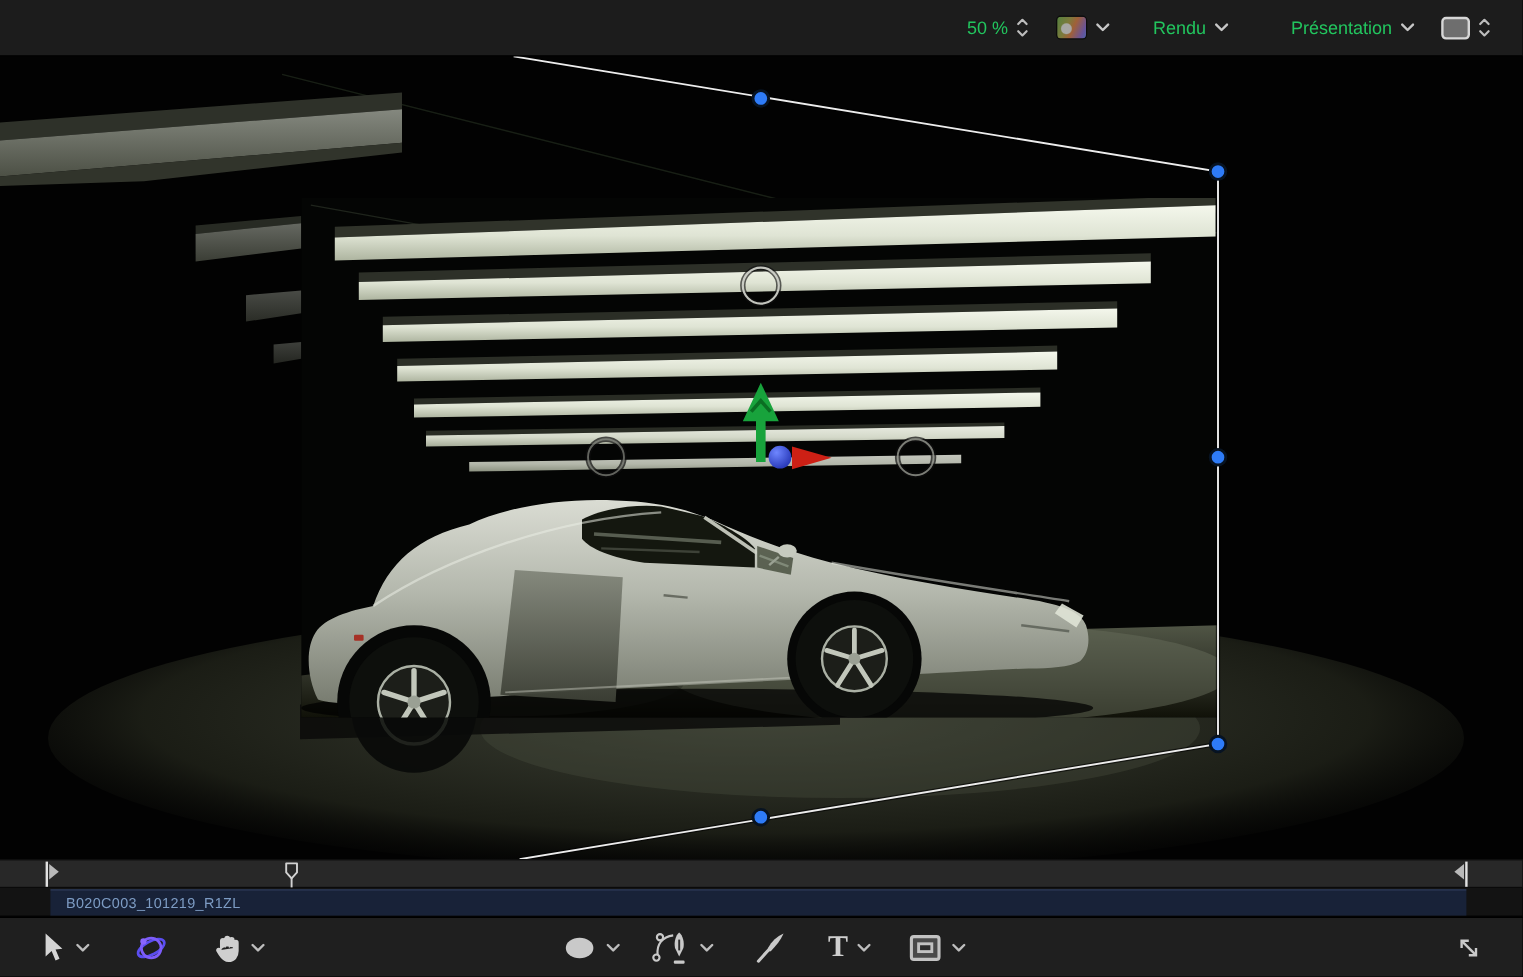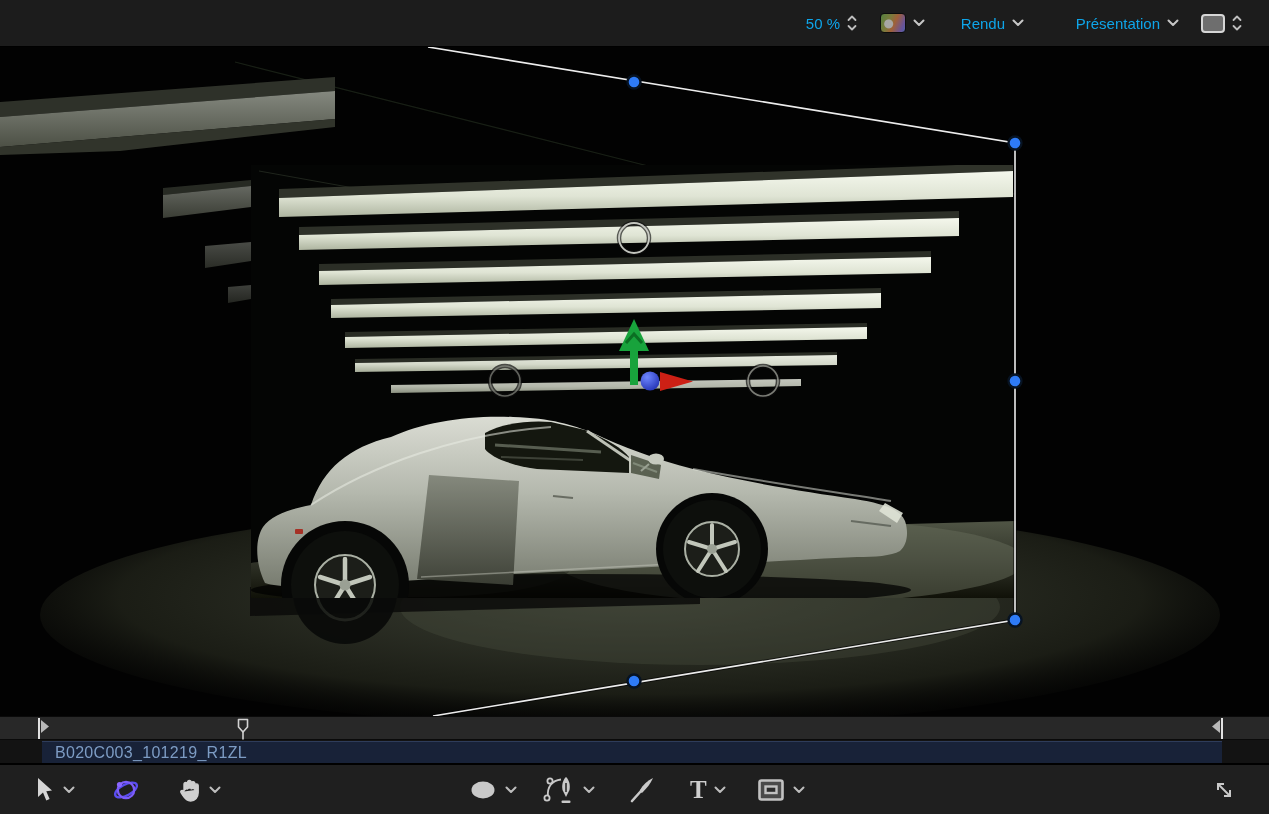--- a/index.html
+++ b/index.html
@@ -7,21 +7,21 @@
   #app {
     position:relative; width:1269px; height:814px; overflow:hidden;
     background:#000; font-family:"Liberation Sans", sans-serif;
     -webkit-font-smoothing:antialiased;
   }
   
   #topbar {
     position:absolute; left:0; top:0; width:1269px; height:47px;
     background:#1c1c1c; border-bottom:1px solid #000;
     display:flex; align-items:center; justify-content:flex-end;
-    color:#0ea5e9; font-size:15px;
+    color:#22c55e; font-size:15px;
   }
   .tb-item { display:flex; align-items:center; gap:7px; cursor:default; }
   #zoom-control   { position:absolute; right:412px; }
   #channels-ctrl  { position:absolute; right:344px; }
   #render-menu    { position:absolute; right:245px; }
   #view-menu      { position:absolute; right:90px;text-align:center;  }
   #display-ctrl   { position:absolute; right:27px;  }
   .swatch {
     width:26px; height:20px; border-radius:4px;
     background:
@@ -33,21 +33,21 @@
   
   #canvas-wrap { position:absolute; left:0; top:47px; width:1269px; height:669px; background:#000; }
   
   #ruler { position:absolute; left:0; top:716px; width:1269px; height:24px; background:#282828; border-top:1px solid #0a0a0a; border-bottom:1px solid #0a0a0a; }
   #cliprow { position:absolute; left:0; top:740px; width:1269px; height:24px; background:#131313; border-bottom:1px solid #000; }
   #clipbar {
     position:absolute; left:42px; top:1px; width:1180px; height:22px;
     background:#182238; border-top:1px solid rgba(110,140,190,.25);
     display:flex; align-items:center;
   }
-  #clipbar span { margin-left:13px; font-size:16px; color:#7d9cc4; letter-spacing:.3px; white-space:nowrap; }
+  #clipbar span { margin-left:13px; font-size:12px; color:#7d9cc4; letter-spacing:.3px; white-space:nowrap; }
   
   #toolbar { position:absolute; left:0; top:765px; width:1269px; height:49px; background:#1f1f1f; }
   .tool { position:absolute; top:0; height:49px; display:flex; align-items:center; gap:7px; cursor:default; }
   .ttext { font-family:"Liberation Serif", serif; font-size:25px; font-weight:bold; color:#cfcfcf; line-height:1; }
   svg { display:block; }
 </style>
 </head>
 <body>
 
 <div id="app">

